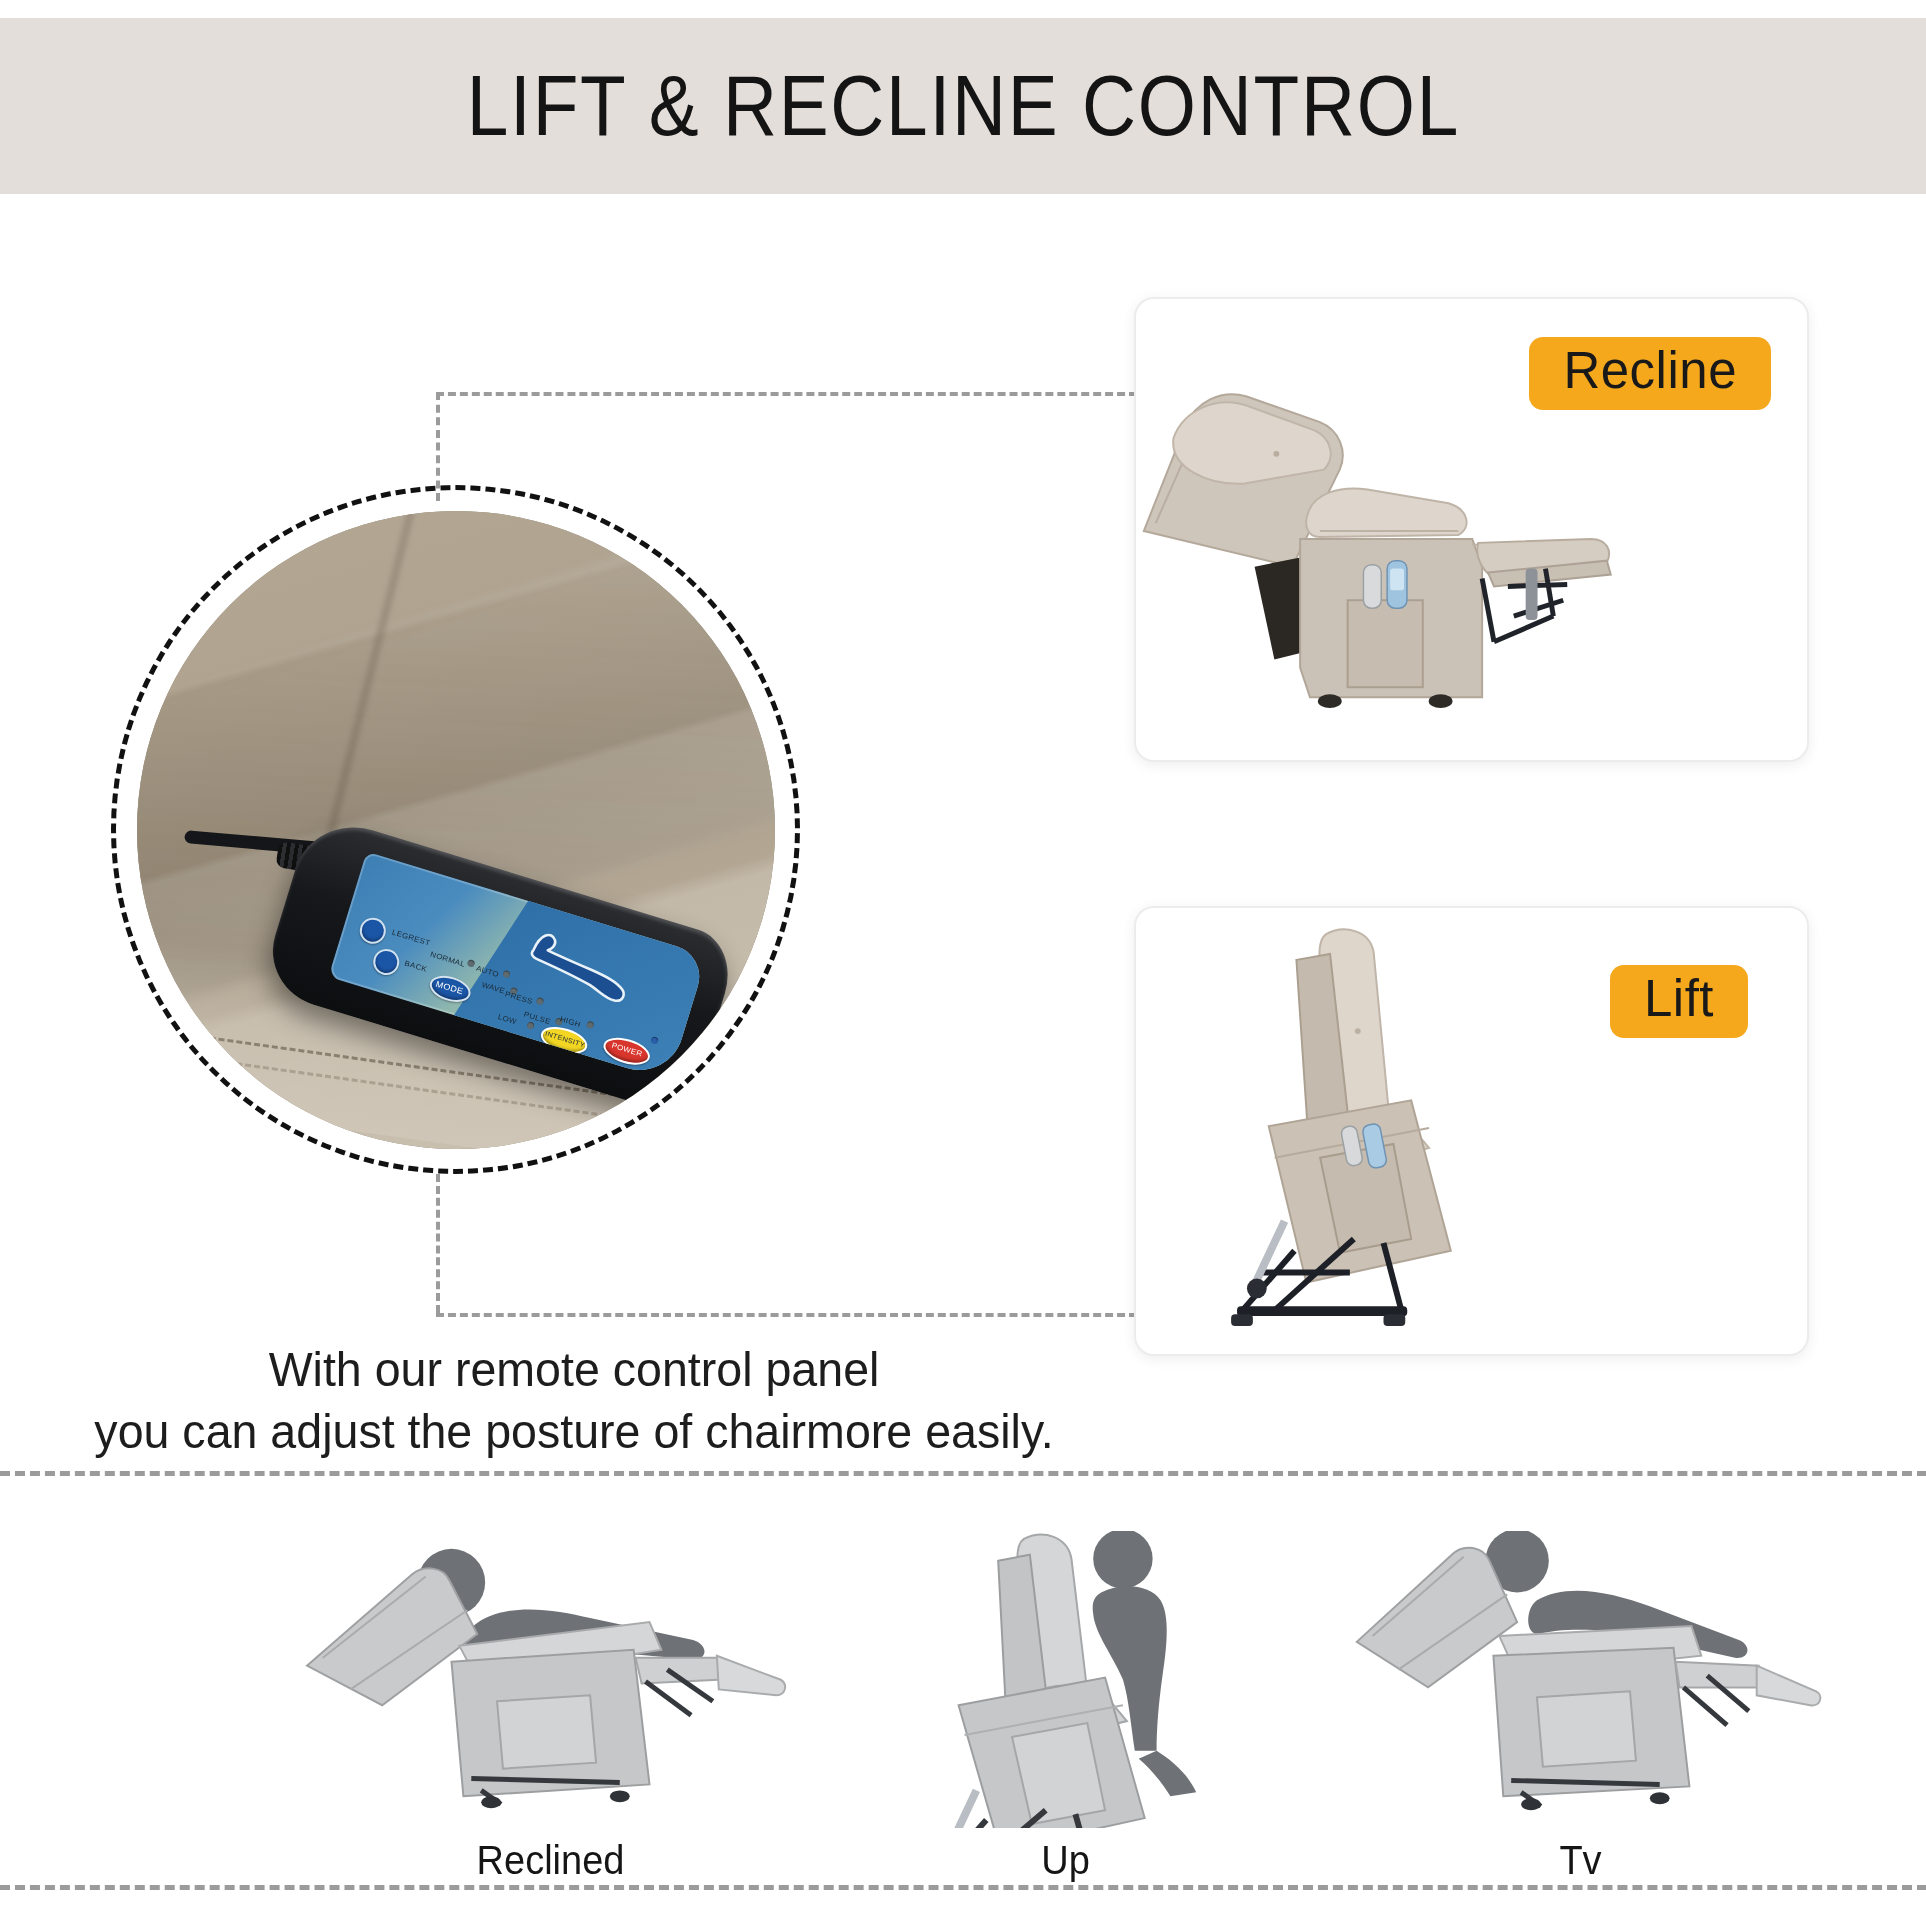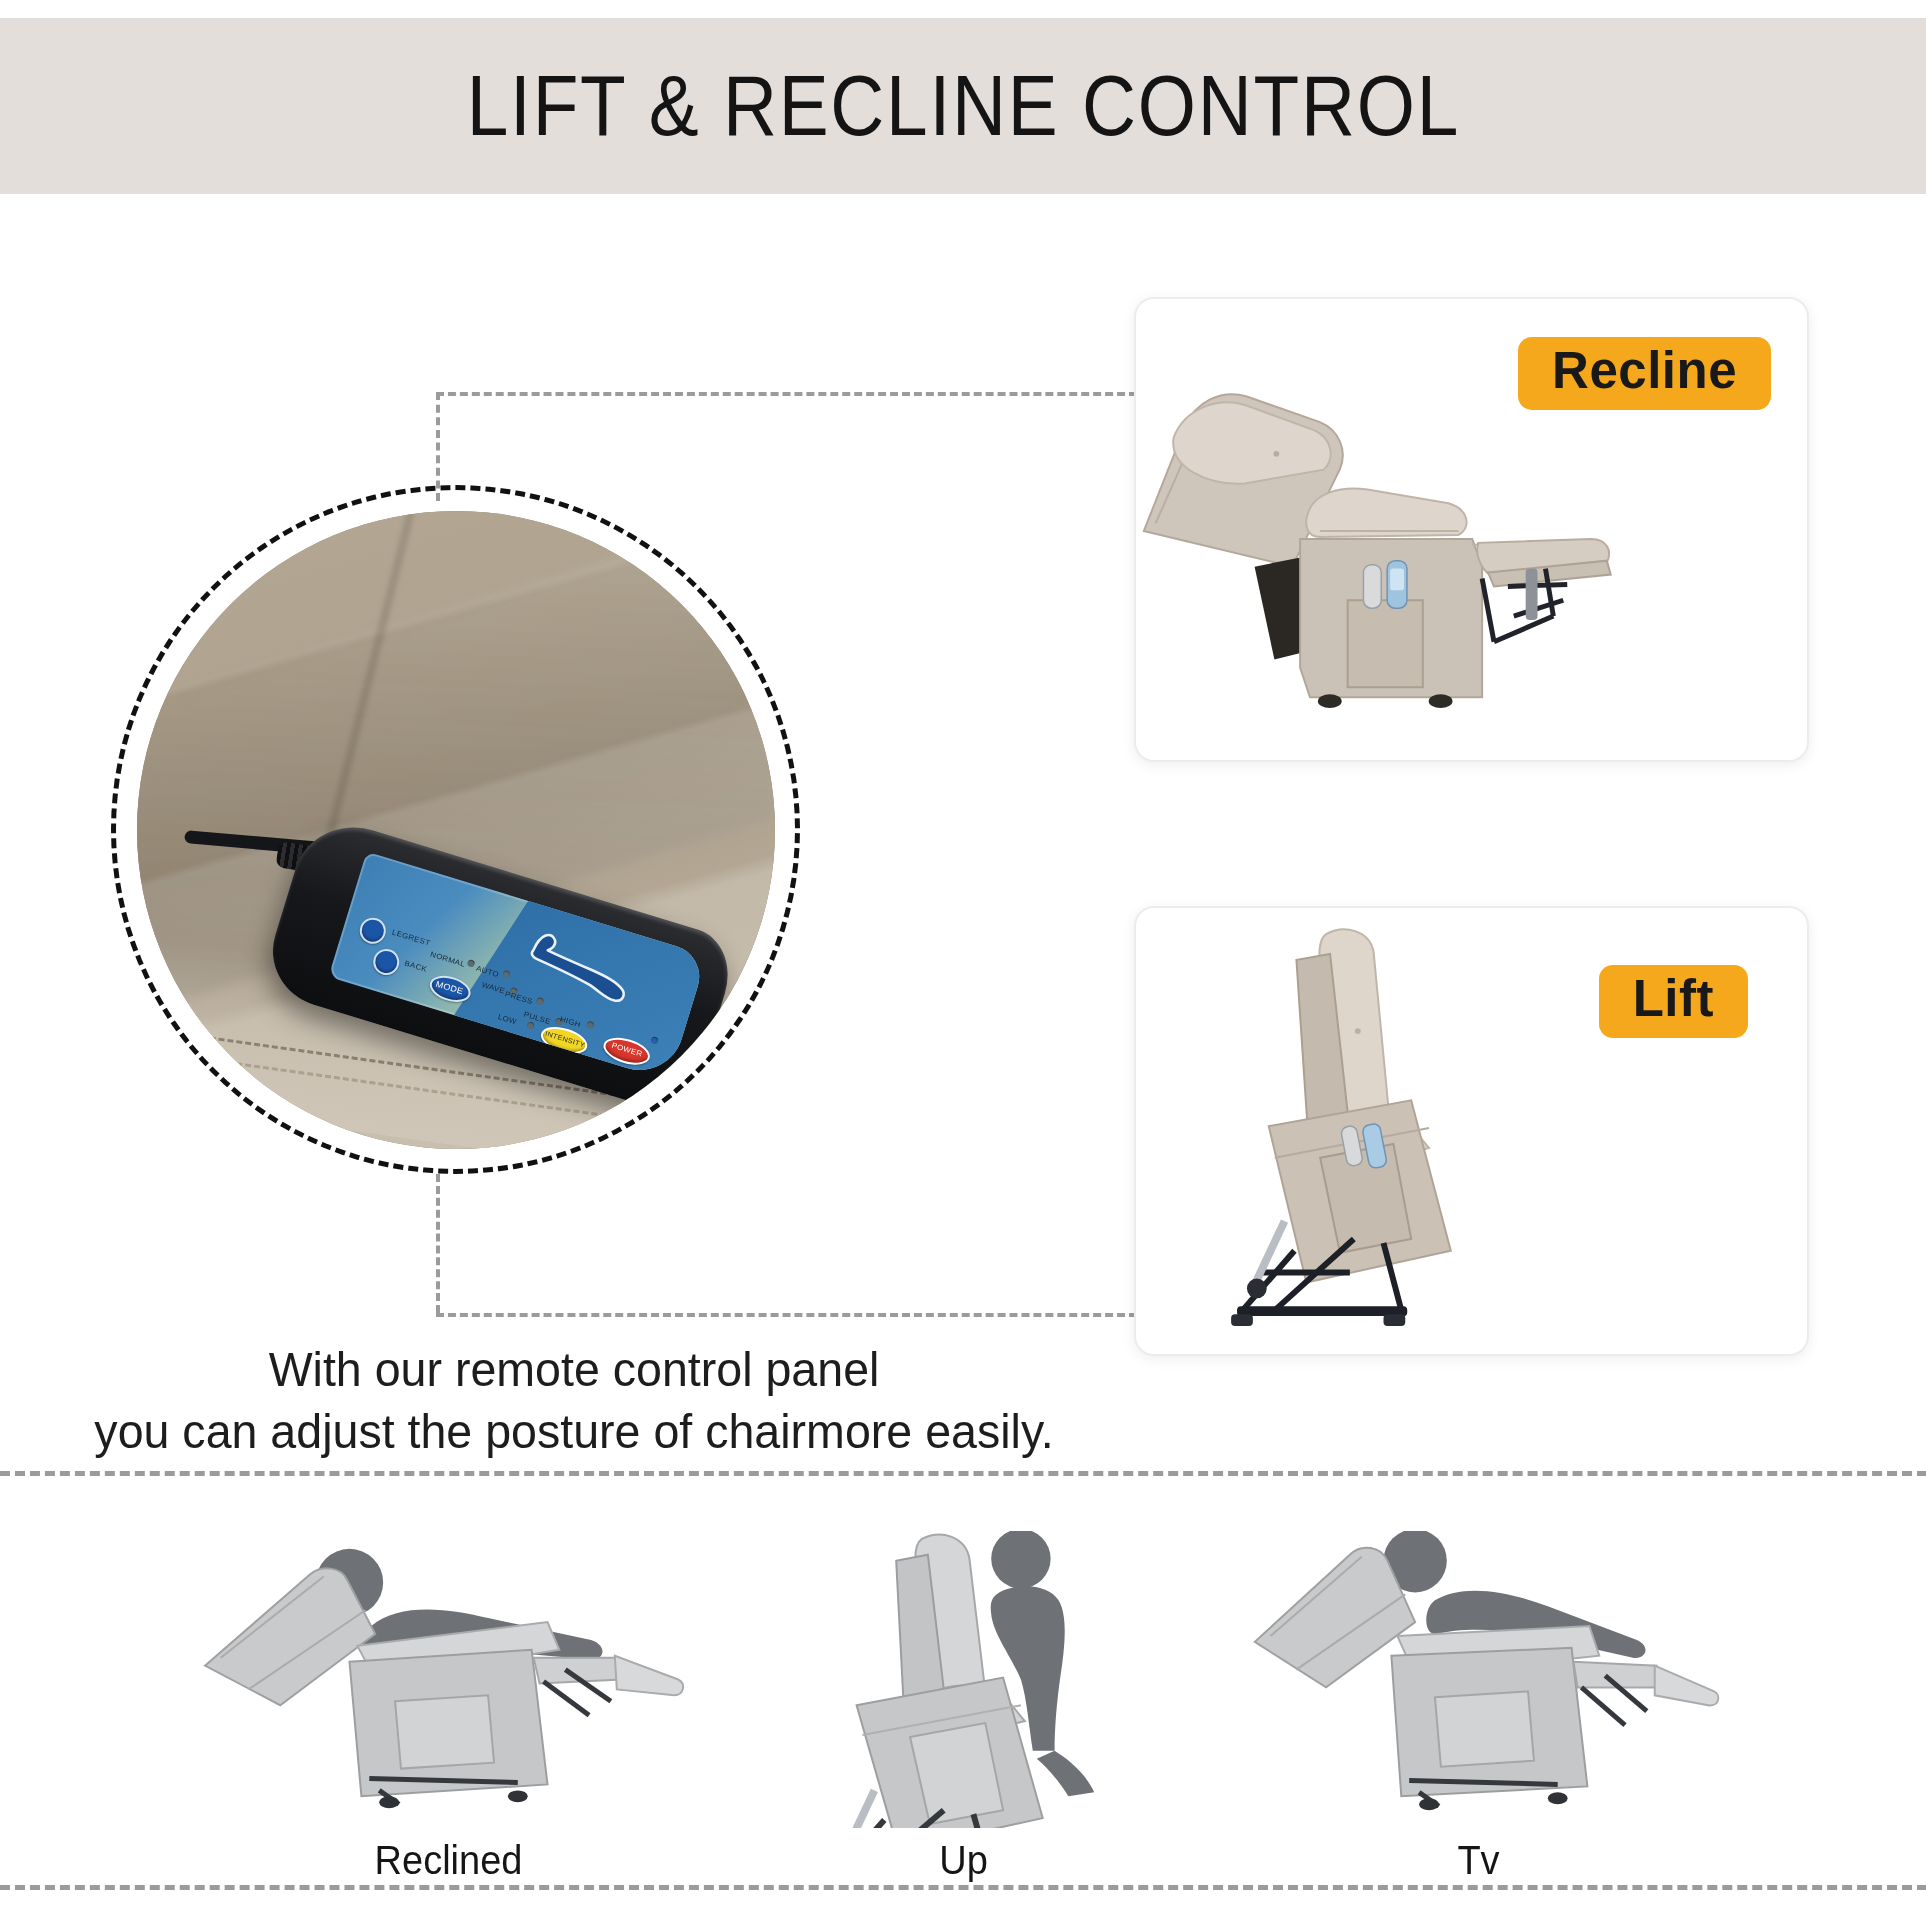--- a/index.html
+++ b/index.html
@@ -111,21 +111,21 @@
   
   .card{
     position:absolute; background:#fff; border:2px solid #ececec; border-radius:20px;
     box-shadow:0 3px 14px rgba(0,0,0,0.07); overflow:hidden;
   }
   .card-recline{ left:1134px; top:297px; width:675px; height:465px; }
   .card-lift{ left:1134px; top:906px; width:675px; height:450px; }
   .badge{
     position:absolute; background:#F5A81C; border-radius:14px;
     display:flex; align-items:center; justify-content:center;
-    color:#191919; font-size:51px; font-weight:700; padding:4px 34px 10px 34px;
+    color:#191919; font-size:51px; font-weight:400; padding:4px 34px 10px 34px;
     font-family:"Liberation Sans Narrow","Liberation Sans",sans-serif;
     letter-spacing:0.5px;
   }
   .badge-recline{ right:36px; top:38px; }
   .badge-lift{ right:59px; top:57px; }
 
   
   .chair-svg{ position:absolute; }
 
   
@@ -139,21 +139,21 @@
   .divider{
     position:absolute; left:0; width:1927px; height:0;
     border-top:5px dashed #9b9b9b;
   }
   .divider-top{ top:1471px; }
   .divider-bottom{ top:1885px; }
 
   
   .poses{
     position:absolute; left:0; top:1497px; width:1927px; height:386px;
-    display:flex; align-items:flex-end; justify-content:center; padding:0 89px;
+    display:flex; align-items:flex-end; justify-content:flex-end; padding:0 89px;
   }
   .pose{ width:515px; position:relative; height:376px; }
   .pose-art{ position:absolute; left:0; bottom:55px; width:100%; height:297px; }
   .pose-label{
     position:absolute; bottom:0; left:0; width:100%; text-align:center;
     font-family:"Liberation Sans Narrow","Liberation Sans",sans-serif;
     font-size:40px; color:#151515; transform:scaleX(0.95);
   }
 </style>
 </head>

